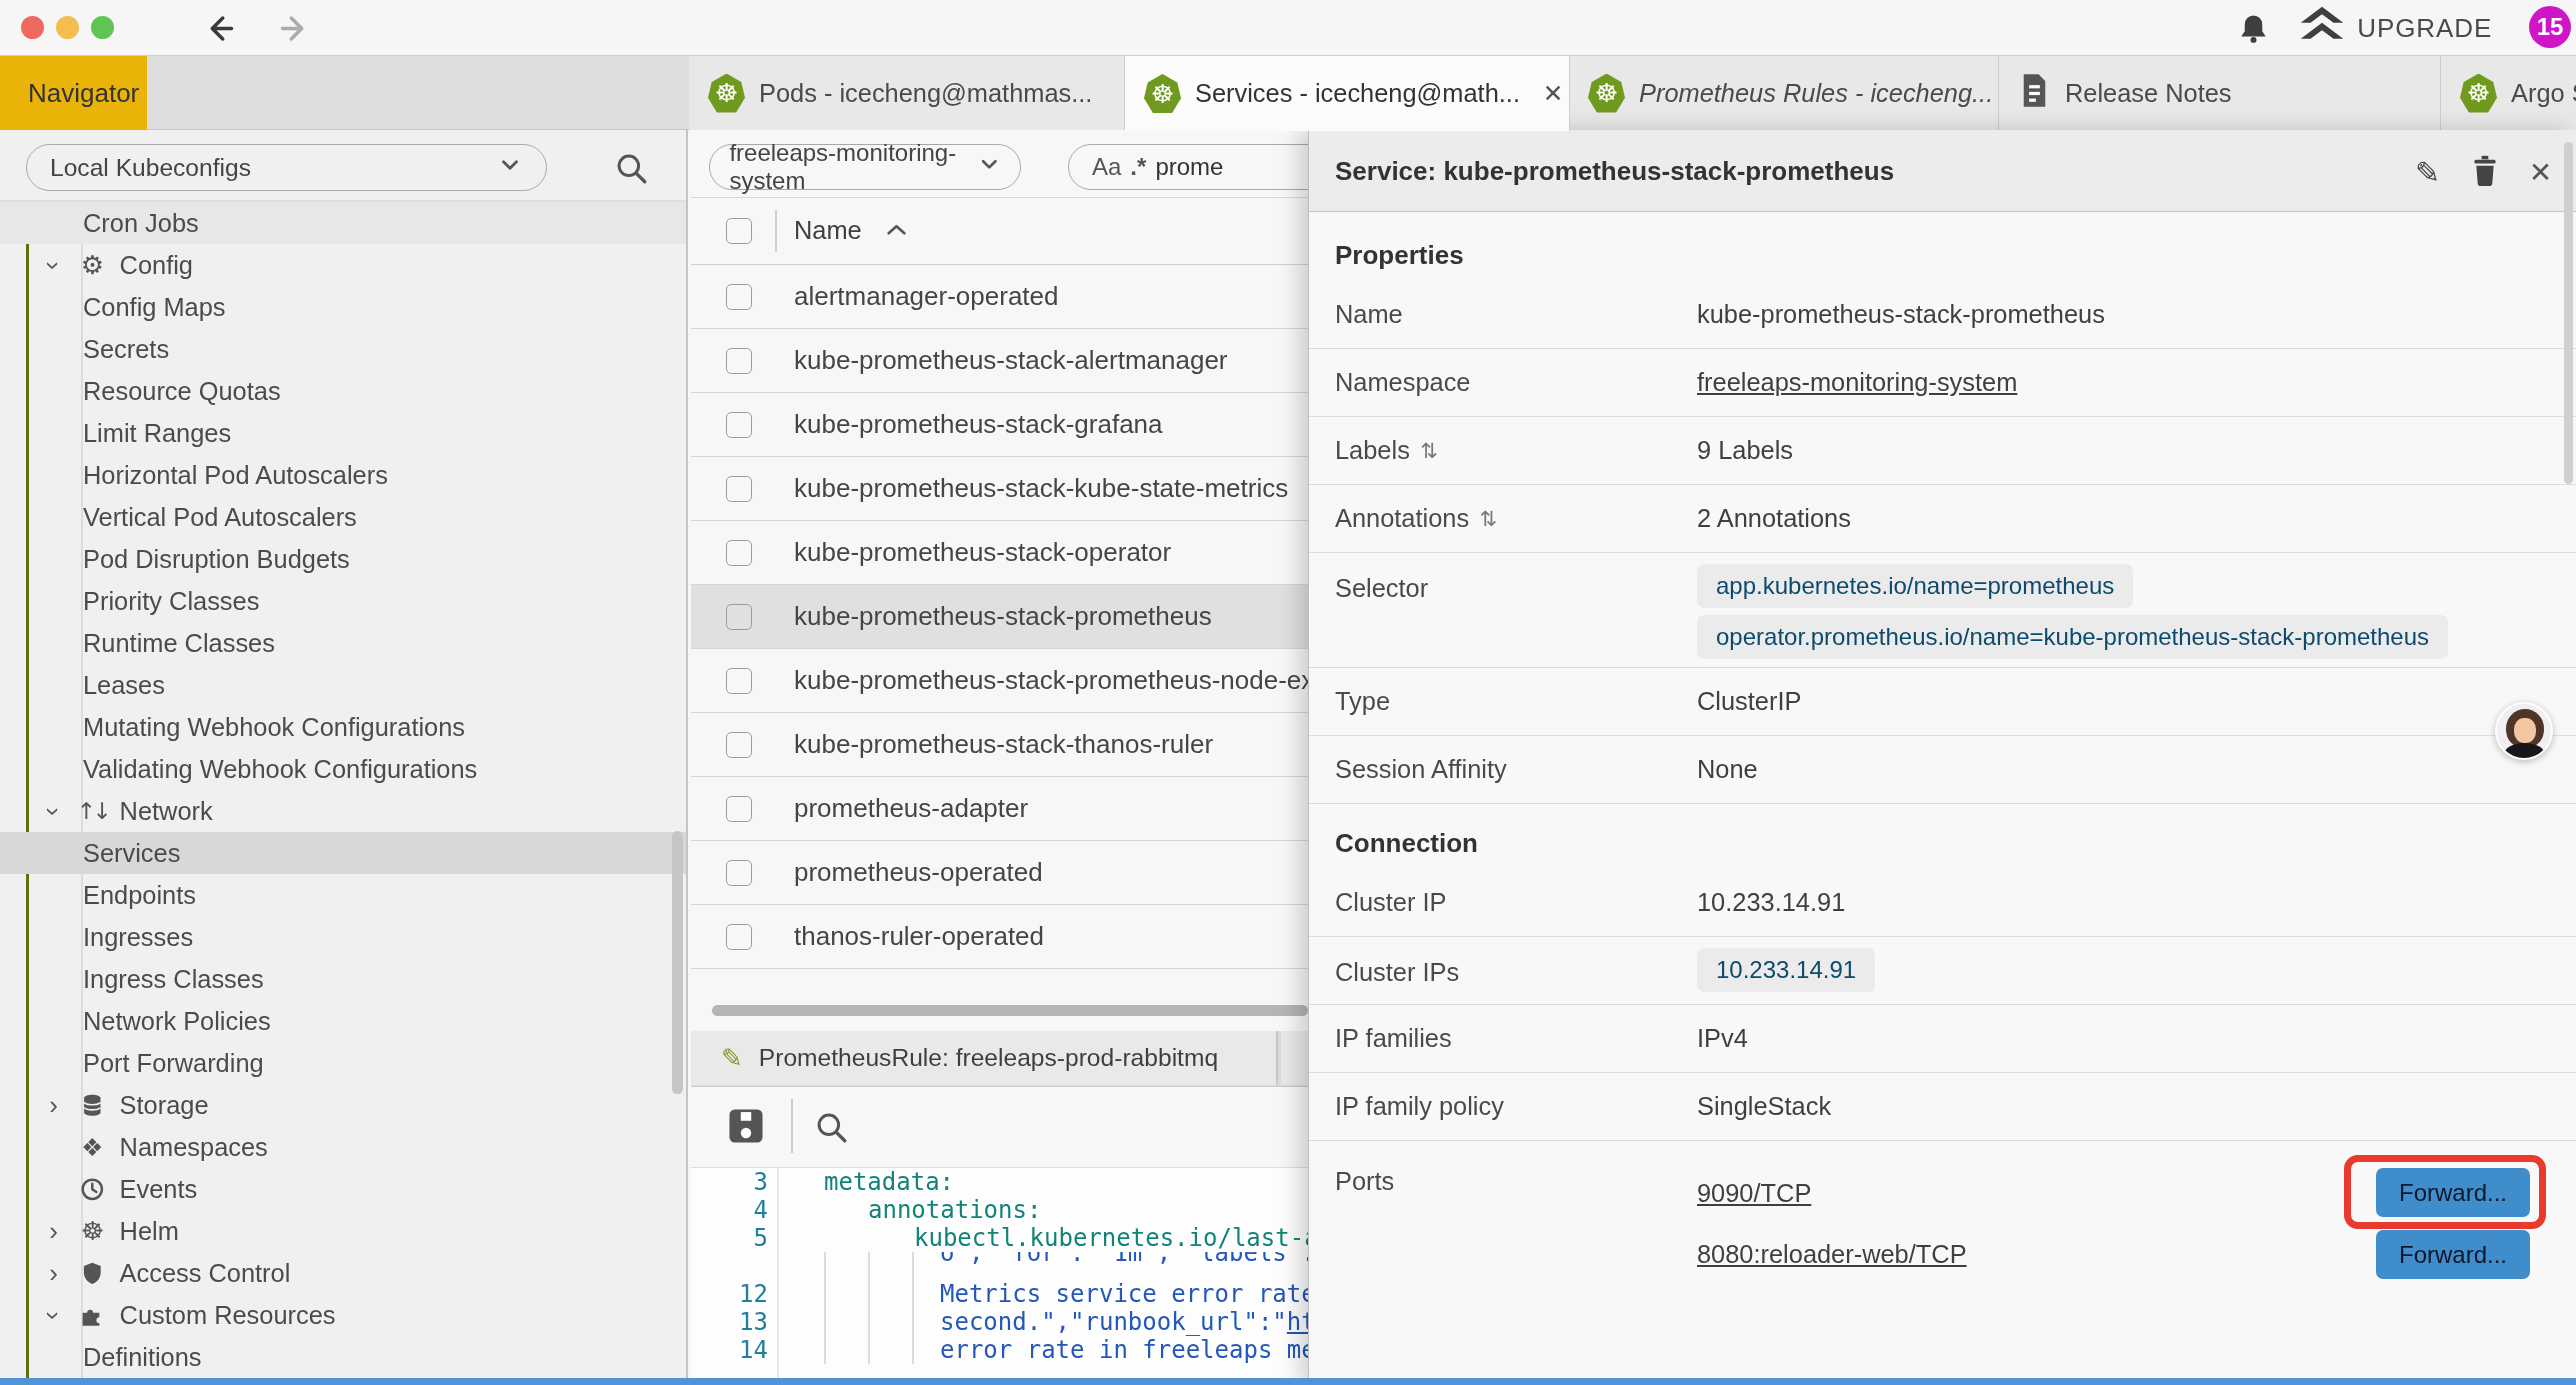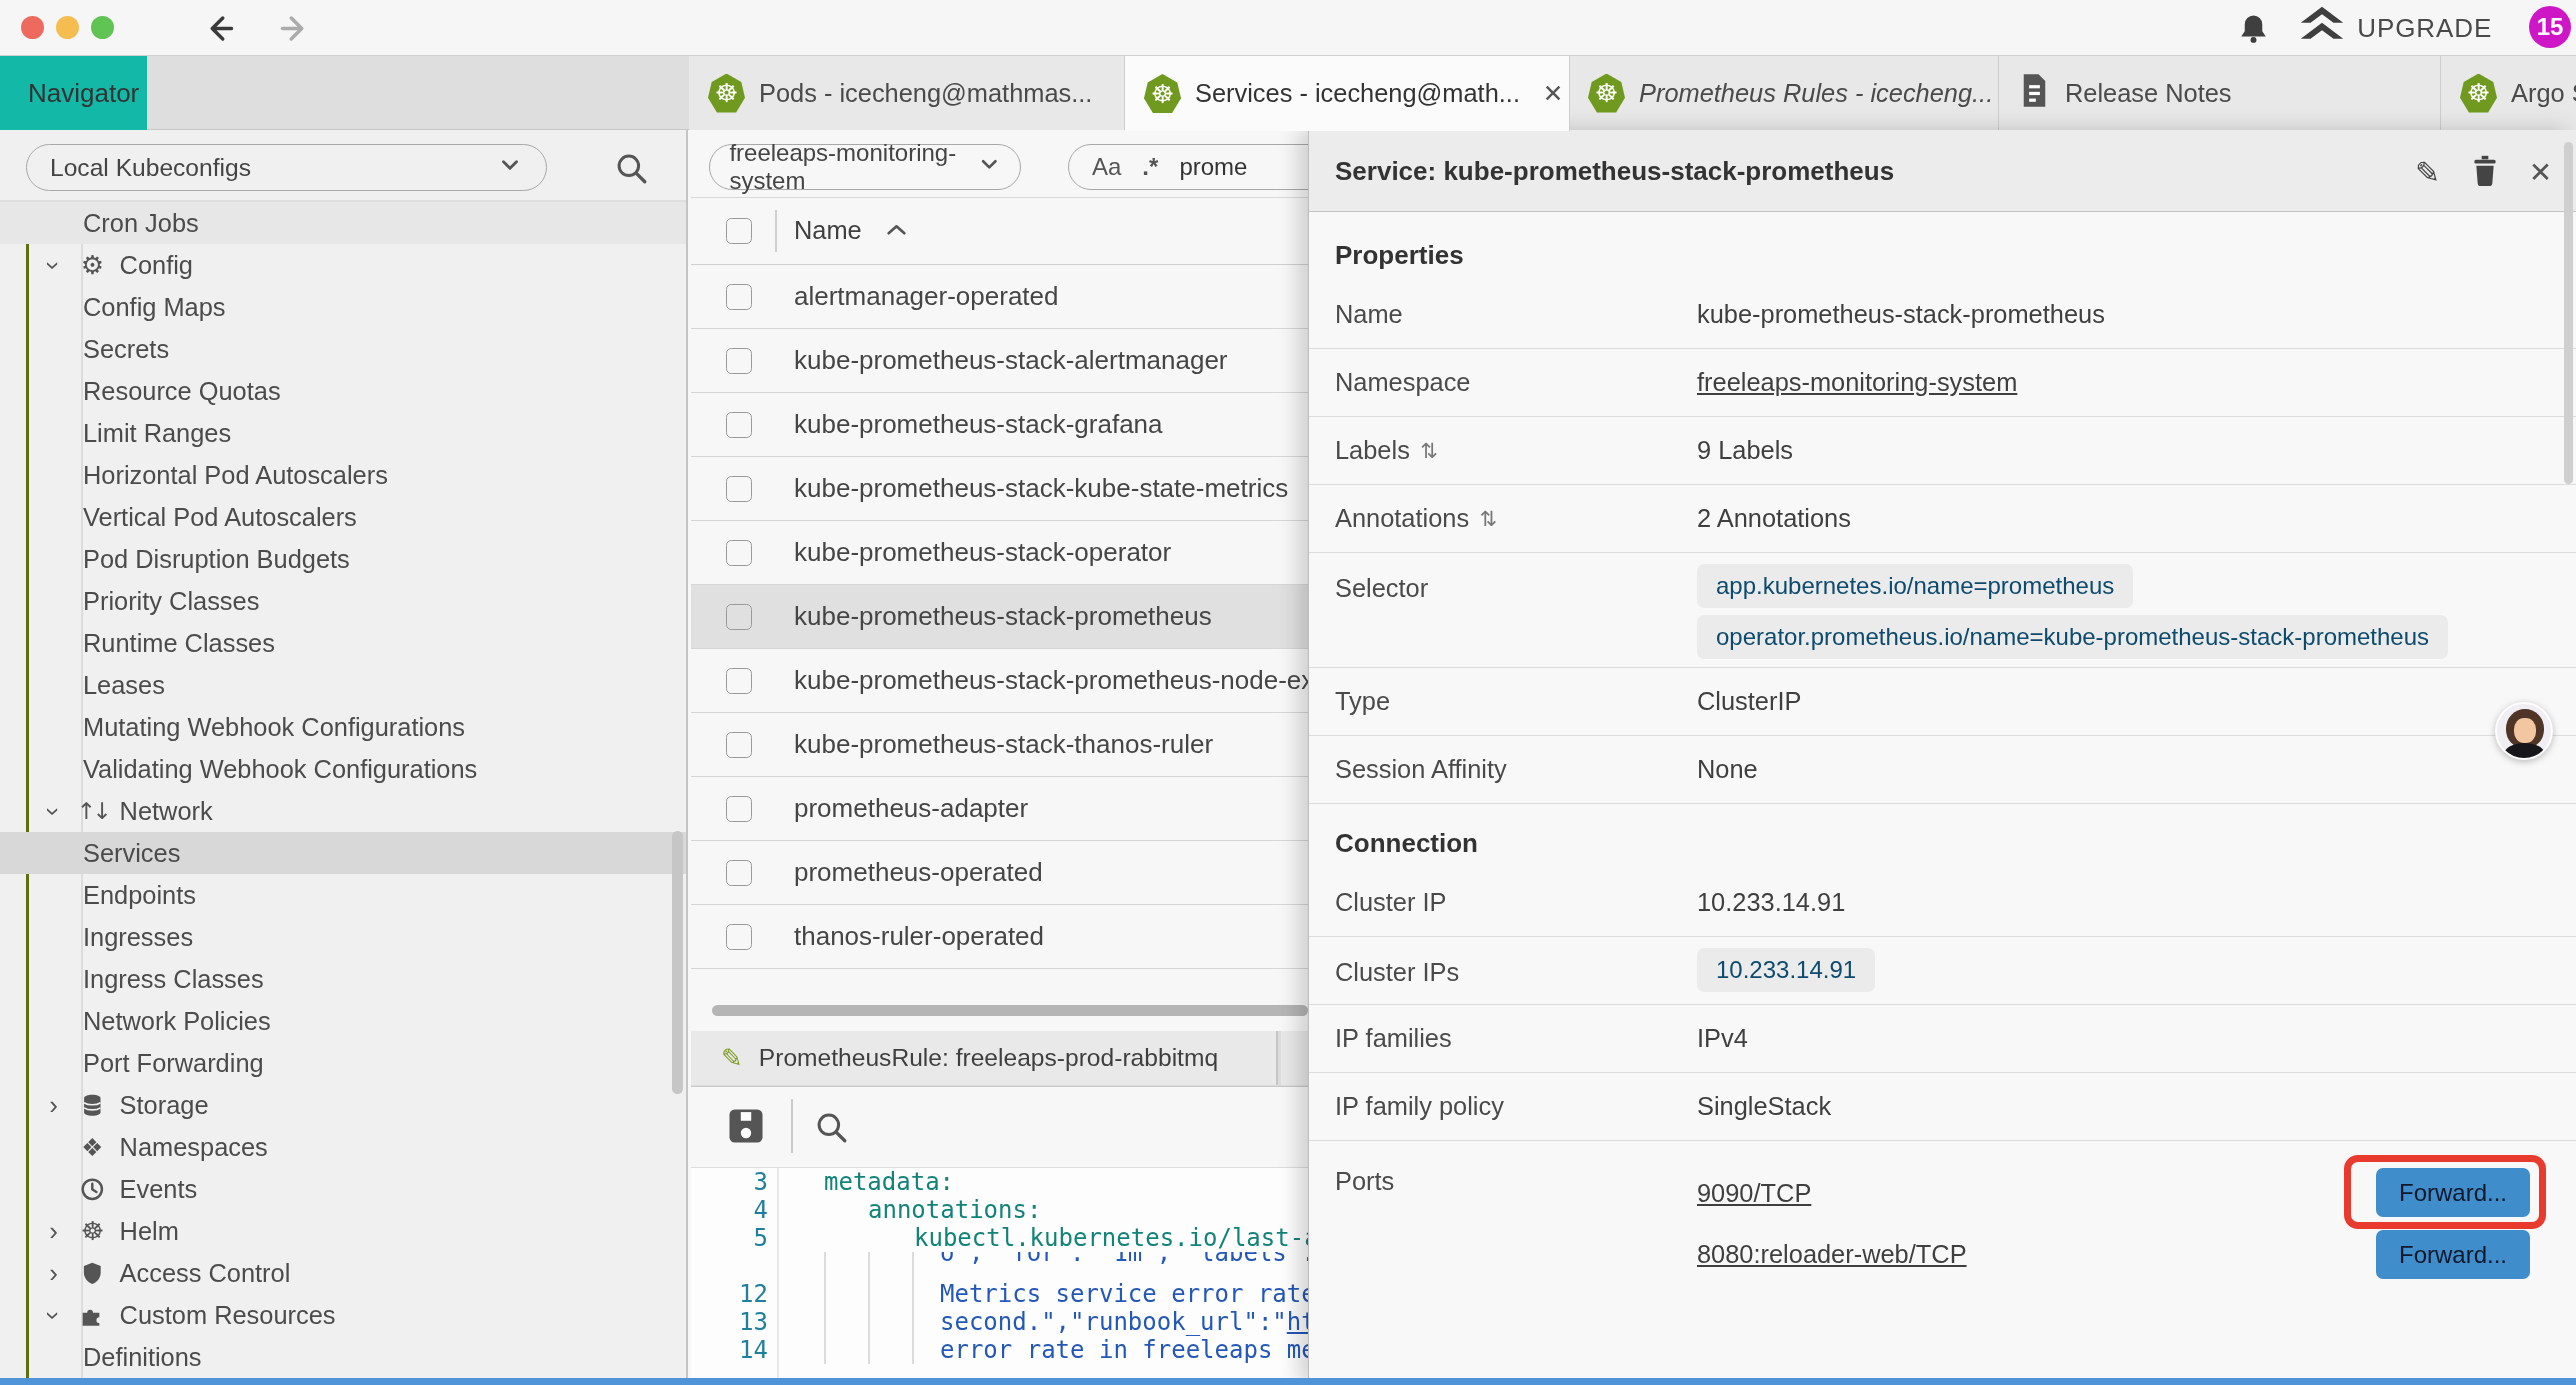--- a/index.html
+++ b/index.html
@@ -11,21 +11,21 @@
   #topbar { position:absolute; left:0; top:0; width:2576px; height:56px; background:#f6f6f6; border-bottom:1.8px solid #cfcfcf; }
   .traffic { position:absolute; top:16px; width:23px; height:23px; border-radius:50%; }
   .nav-arrow { position:absolute; top:10.5px; width:35px; height:35px; }
   .nav-arrow svg { width:35px; height:35px; }
   #bell-btn { position:absolute; left:2236px; top:10.5px; width:35px; height:35px; }
   #upgrade-btn { position:absolute; left:2299px; top:8.8px; height:39px; display:flex; align-items:center; gap:12.3px; color:#4a4a4a; font-size:26px; letter-spacing:0.9px; }
   #notif-badge { position:absolute; left:2529px; top:6.1px; width:42px; height:42px; border-radius:50%; background:var(--badge-magenta); color:#fff; font-size:24px; font-weight:bold; display:flex; align-items:center; justify-content:center; }
 
   
   #tabstrip { position:absolute; left:0; top:56px; width:2576px; height:74px; background:#dedede; border-bottom:1.8px solid #c6c6c6; }
-  #navigator-tab { position:absolute; left:0; top:0; width:147px; height:74px; background:#14b8a6; display:flex; align-items:center; padding-left:28px; font-size:26px; color:#333; }
+  #navigator-tab { position:absolute; left:0; top:0; width:147px; height:74px; background:#eab308; display:flex; align-items:center; padding-left:28px; font-size:26px; color:#333; }
   .app-tab { position:absolute; top:0; height:74px; background:#e8e8e8; border-right:1.8px solid #cdcdcd; display:flex; align-items:center; gap:14px; padding:0 19px; font-size:25.4px; color:#4a4a4a; overflow:hidden; white-space:nowrap; }
   .app-tab.active { background:#fbfbfb; height:75px; z-index:2; color:#333; }
   .app-tab.italic .tab-label { font-style:italic; }
   .k8s-hepta { flex:0 0 auto; width:37px; height:39px; background:var(--kubernetes-green); clip-path:polygon(50% 0%,90% 22%,100% 62%,76% 100%,24% 100%,0% 62%,10% 22%); display:flex; align-items:center; justify-content:center; color:#fff; font-size:26px; font-family:"DejaVu Sans",sans-serif; }
   .tab-close { margin-left:8.8px; color:#555; font-size:24.6px; font-family:"DejaVu Sans",sans-serif; }
   .doc-icon svg { width:33px; height:35px; }
 
   
   #sidebar { position:absolute; left:0; top:130px; width:688px; height:1256px; background:#f0f0f0; border-right:2.6px solid #c4c4c4; overflow:hidden; }
   #kubeconfig-select { position:absolute; left:26px; top:14px; width:521px; height:47px; border:1.8px solid #a8a8a8; border-radius:24px; display:flex; align-items:center; padding:0 23px; font-size:24.6px; color:#444; background:transparent; }
@@ -44,21 +44,21 @@
   .chevron.down { transform:rotate(90deg); }
   .tree-ico { width:30px; display:inline-flex; justify-content:center; align-items:center; color:#555; font-family:"DejaVu Sans",sans-serif; font-size:24.6px; }
   .tree-ico svg { width:24.6px; height:24.6px; }
   #sidebar-scrollbar { position:absolute; right:3.5px; top:701px; width:10.5px; height:263px; background:#c6c6c6; border-radius:5.3px; }
 
   
   #middle { position:absolute; left:691px; top:130px; width:617px; height:1256px; background:#f7f7f7; overflow:hidden; }
   #middle-toolbar { position:absolute; left:0; top:0; width:617px; height:68px; border-bottom:1.8px solid #d8d8d8; }
   #namespace-select { position:absolute; left:18.4px; top:14px; width:312px; height:46px; border:1.8px solid #a8a8a8; border-radius:23px; display:flex; align-items:center; padding:0 19px; font-size:24px; color:#444; }
   #namespace-select .chev-down { margin-left:auto; }
-  #search-box { position:absolute; left:377px; top:14px; width:368px; height:46px; border:1.8px solid #a8a8a8; border-radius:23px; display:flex; align-items:center; gap:21px; padding:0 23px; font-size:24px; color:#555; }
+  #search-box { position:absolute; left:377px; top:14px; width:368px; height:46px; border:1.8px solid #a8a8a8; border-radius:23px; display:flex; align-items:center; gap:9px; padding:0 23px; font-size:24px; color:#555; }
   #search-box .search-value { color:#333; }
   #table-header { position:absolute; left:0; top:68px; width:617px; height:67px; border-bottom:1.8px solid #cfcfcf; }
   .cbx { width:26px; height:26px; border:1.8px solid #9a9a9a; border-radius:5.3px; }
   #table-header .cbx { position:absolute; left:35px; top:20px; }
   #col-divider { position:absolute; left:84px; top:12.3px; width:1.8px; height:42px; background:#d0d0d0; }
   #name-header { position:absolute; left:103px; top:17.5px; font-size:25.4px; color:#3f3f3f; display:flex; gap:23px; align-items:center; }
   #rows { position:absolute; left:0; top:135px; width:617px; }
   .t-row { position:relative; height:64px; border-bottom:1.8px solid #d6d6d6; display:flex; align-items:center; white-space:nowrap; }
   .t-row.sel { background:#e0e0e0; }
   .t-row .cbx { position:absolute; left:35px; }

